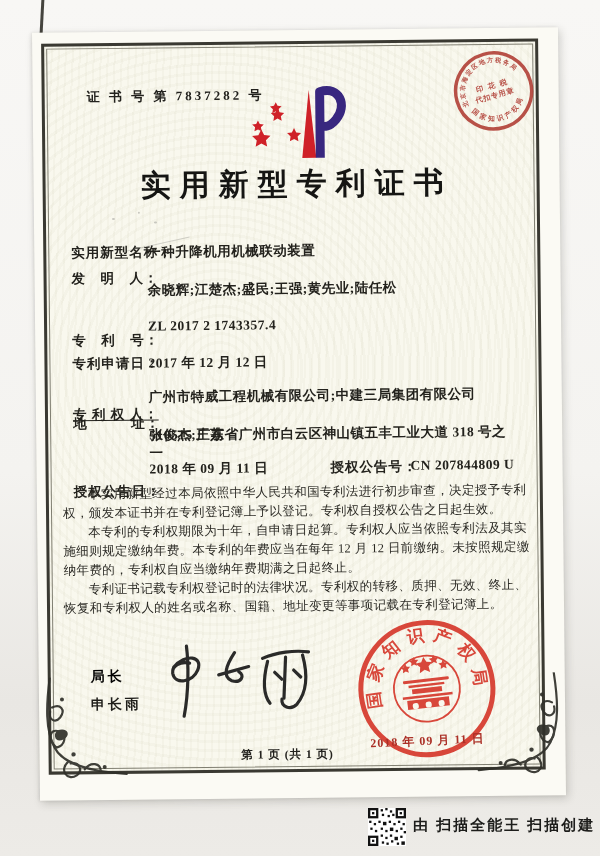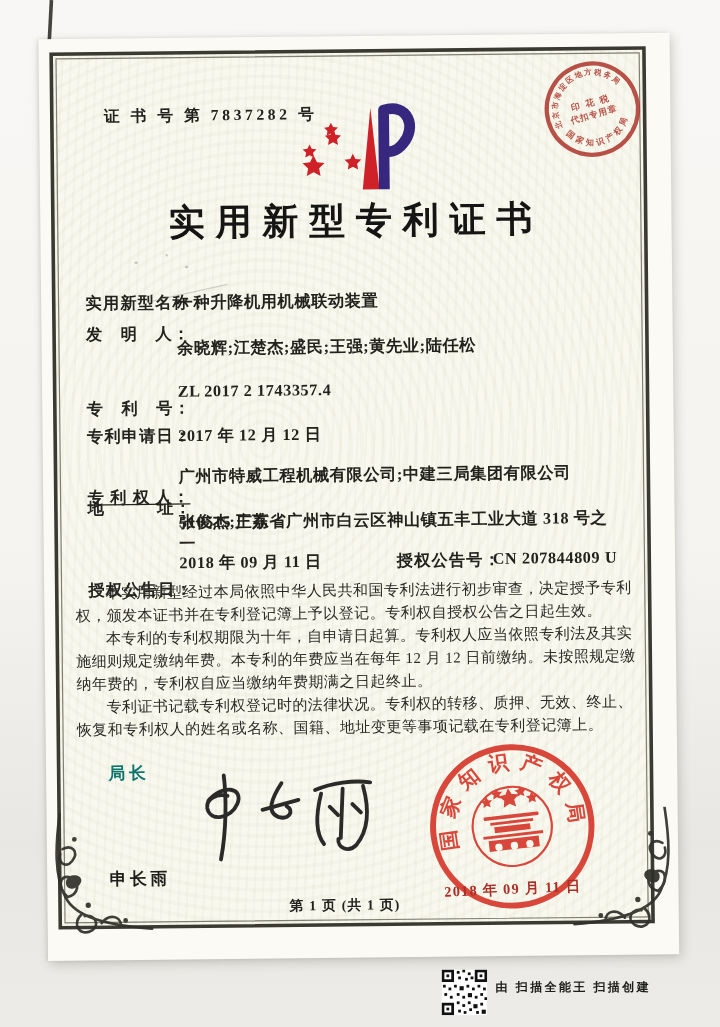--- a/index.html
+++ b/index.html
@@ -24,36 +24,36 @@
   }
   .frame::after{content:"";position:absolute;inset:2px;border:1px solid #807f72;pointer-events:none;}
   .abs{position:absolute;}
   .cert-no{left:54px;top:56px;font-size:13px;font-weight:700;letter-spacing:3px;color:#23221e;}
   .title{left:0;top:134px;width:100%;text-align:center;font-size:30px;font-weight:700;
          letter-spacing:9px;color:#151513;}
   .lbl{font-size:13.5px;font-weight:700;letter-spacing:1px;color:#23221d;white-space:nowrap;}
   .val{font-size:13.5px;font-weight:700;letter-spacing:.5px;color:#23221d;white-space:nowrap;}
   .paras{left:26px;top:453px;width:470px;font-size:12.5px;line-height:19px;color:#2b2a25;letter-spacing:.4px;}
   .paras p{margin:0;text-indent:2em;}
-  .sig-title{left:52px;top:604px;font-size:14px;font-weight:700;letter-spacing:3px;color:#0f766e;}
-  .sig-name{left:52px;top:664px;font-size:14px;font-weight:700;letter-spacing:3px;color:#1f1e1a;margin-top:28px;}
+  .sig-title{left:52px;top:636px;font-size:14px;font-weight:700;letter-spacing:3px;color:#000000;}
+  .sig-name{left:52px;top:664px;font-size:14px;font-weight:700;letter-spacing:3px;color:#1f1e1a;}
   .handwriting{left:108px;top:610px;}
   .page-no{left:168px;top:717px;width:160px;text-align:center;font-size:11.5px;font-weight:600;
            letter-spacing:1px;color:#23221e;}
   .seal-official{left:305px;top:577px;opacity:.92;transform:rotate(-6deg);}
   .seal-date{left:318px;top:704px;width:140px;text-align:center;font-size:12px;font-weight:700;
              color:#ab2f26;letter-spacing:1px;transform:rotate(-2deg);}
   .seal-tax{left:406px;top:8px;opacity:.85;transform:rotate(-15deg);}
   .flourish{position:absolute;opacity:.92;}
   .flourish.left{left:3px;top:645px;}
   .flourish.right{left:433px;top:645px;transform:scaleX(-1);}
   .speck{position:absolute;background:rgba(110,110,105,.35);border-radius:50%;}
   .scratch{position:absolute;left:92px;top:212px;width:64px;height:1px;
            background:rgba(120,120,115,.30);transform:rotate(-12deg);}
-  .scan-footer-text{position:absolute;left:413px;top:816px;font-size:10px;font-weight:600;
+  .scan-footer-text{position:absolute;left:413px;top:816px;font-size:15px;font-weight:600;
                     letter-spacing:2px;color:#1d1d1b;font-family:"Liberation Sans",sans-serif;}
   .qr{position:absolute;left:368px;top:808px;}
   svg text{font-family:"Liberation Serif","DejaVu Serif",serif;}
 </style>
 </head>
 <body>
 
 <div class="edge-line"></div>
 
 <div class="paper">

